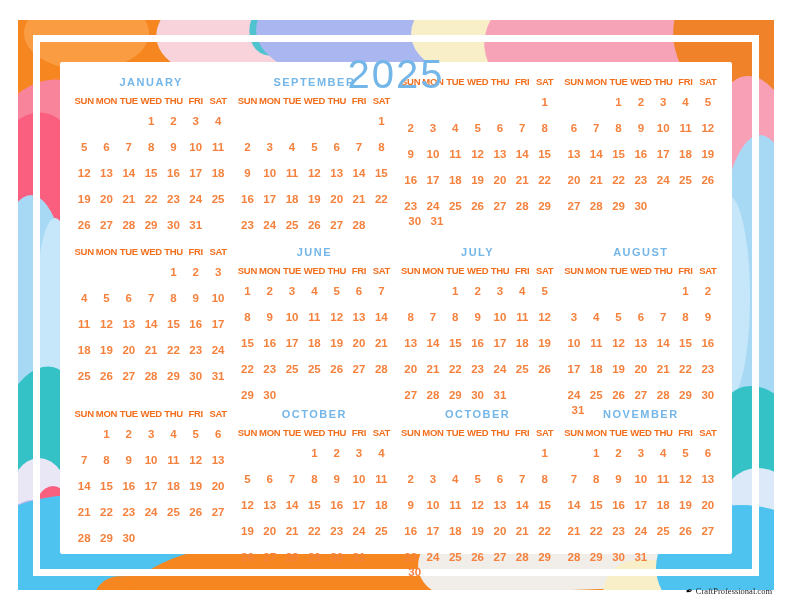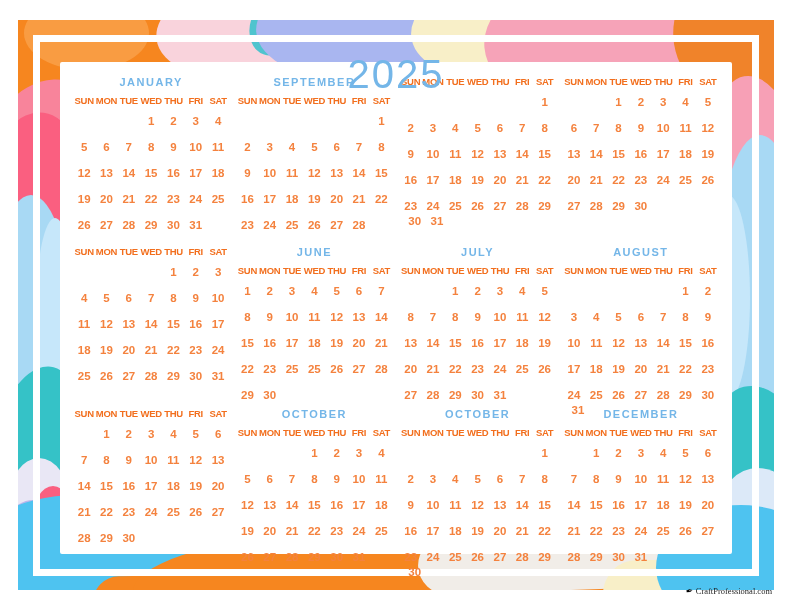--- a/index.html
+++ b/index.html
@@ -789,21 +789,21 @@
               <span class="day"></span>
               <span class="day"></span>
               <span class="day"></span>
               <span class="day"></span>
               <span class="day"></span>
             </div>
           </div>
   </div>
 
   <div class="month">
-    <div class="month-title">DECEMBER</div>
+    <div class="month-title">NOVEMBER</div>
     <div class="weekdays">
             <span class="wd">SUN</span>
             <span class="wd">MON</span>
             <span class="wd">TUE</span>
             <span class="wd">WED</span>
             <span class="wd">THU</span>
             <span class="wd">FRI</span>
             <span class="wd">SAT</span>
           </div>
     <div class="weeks">

